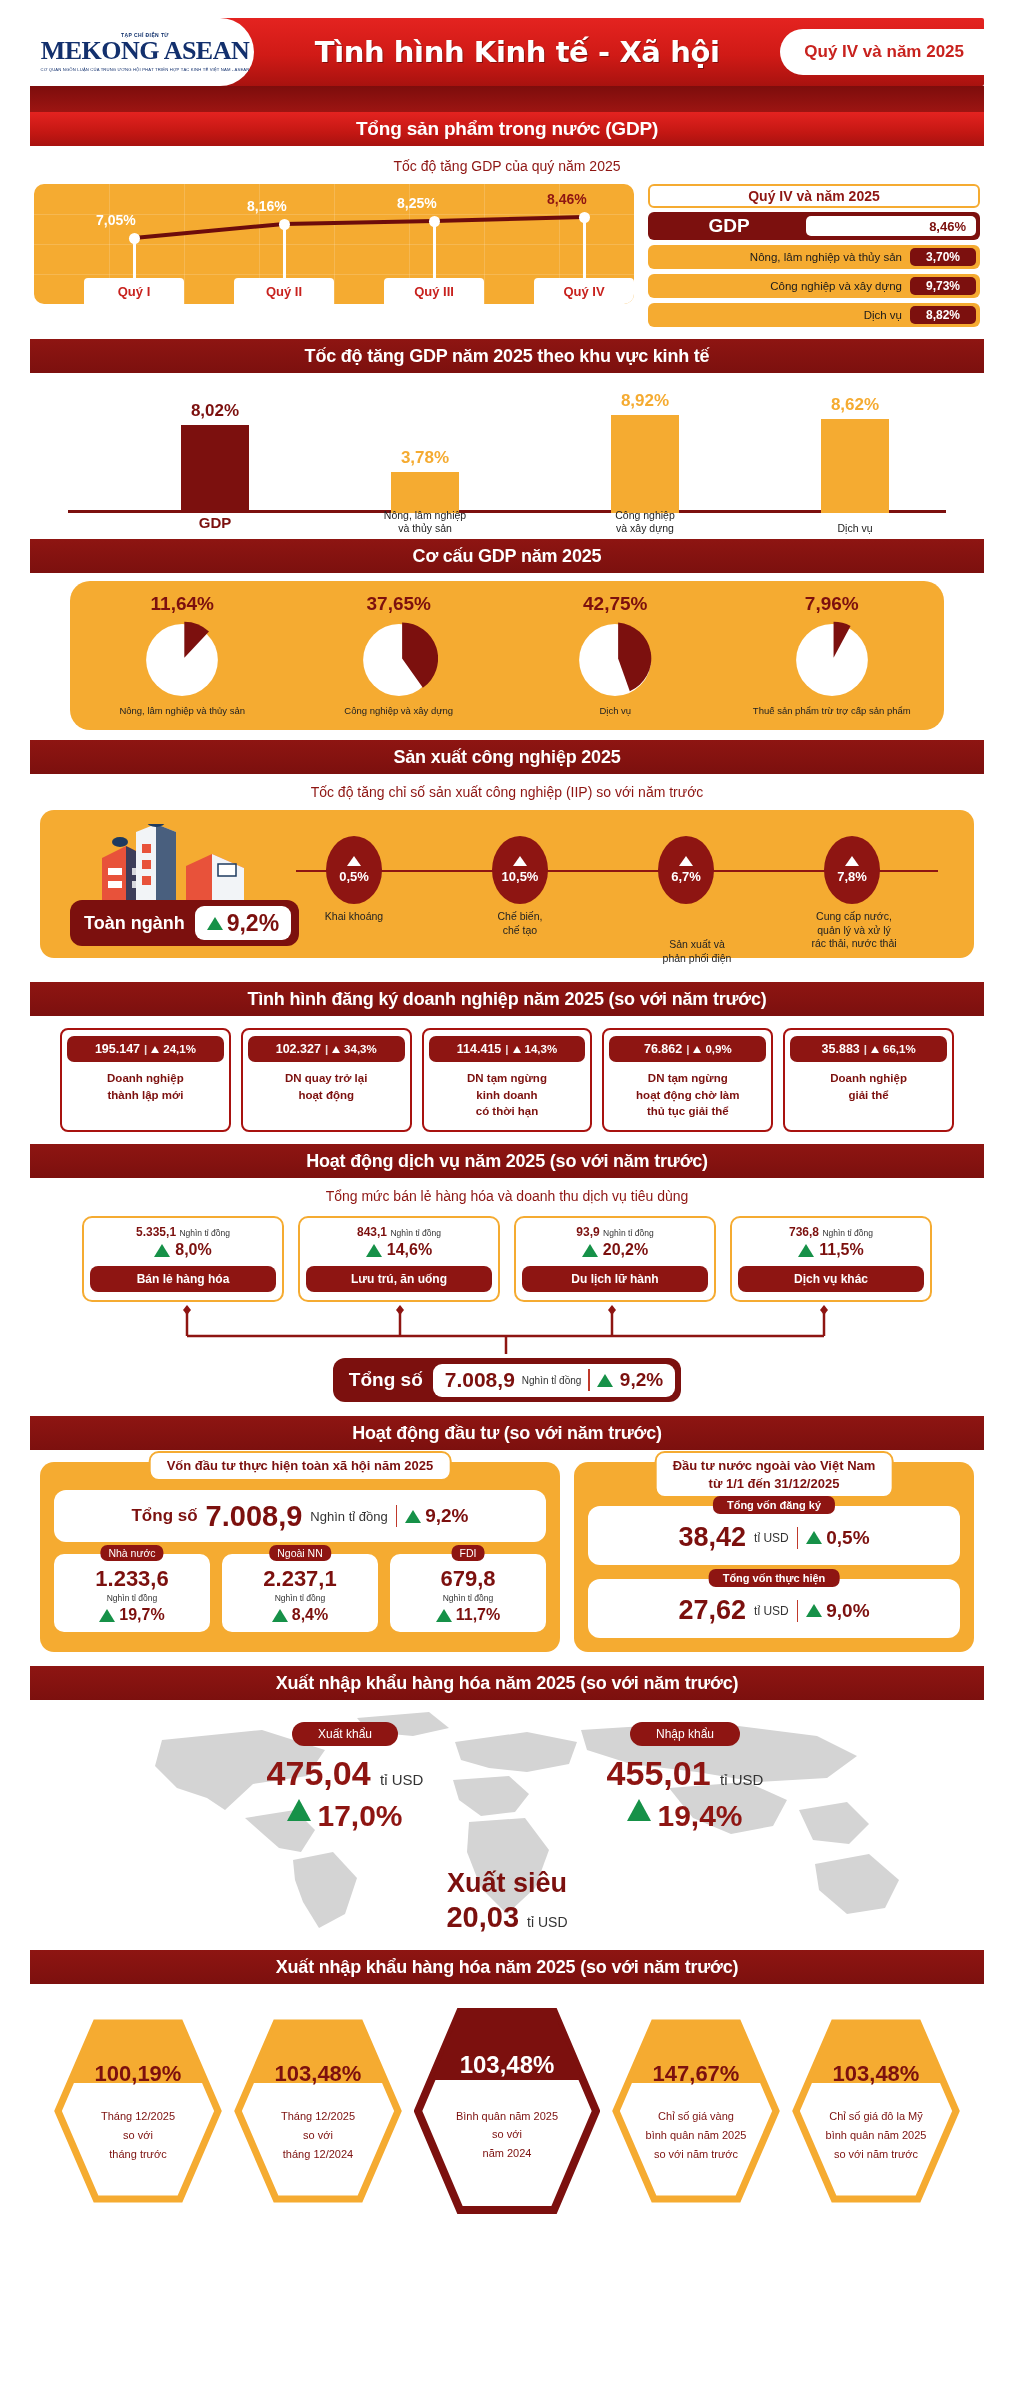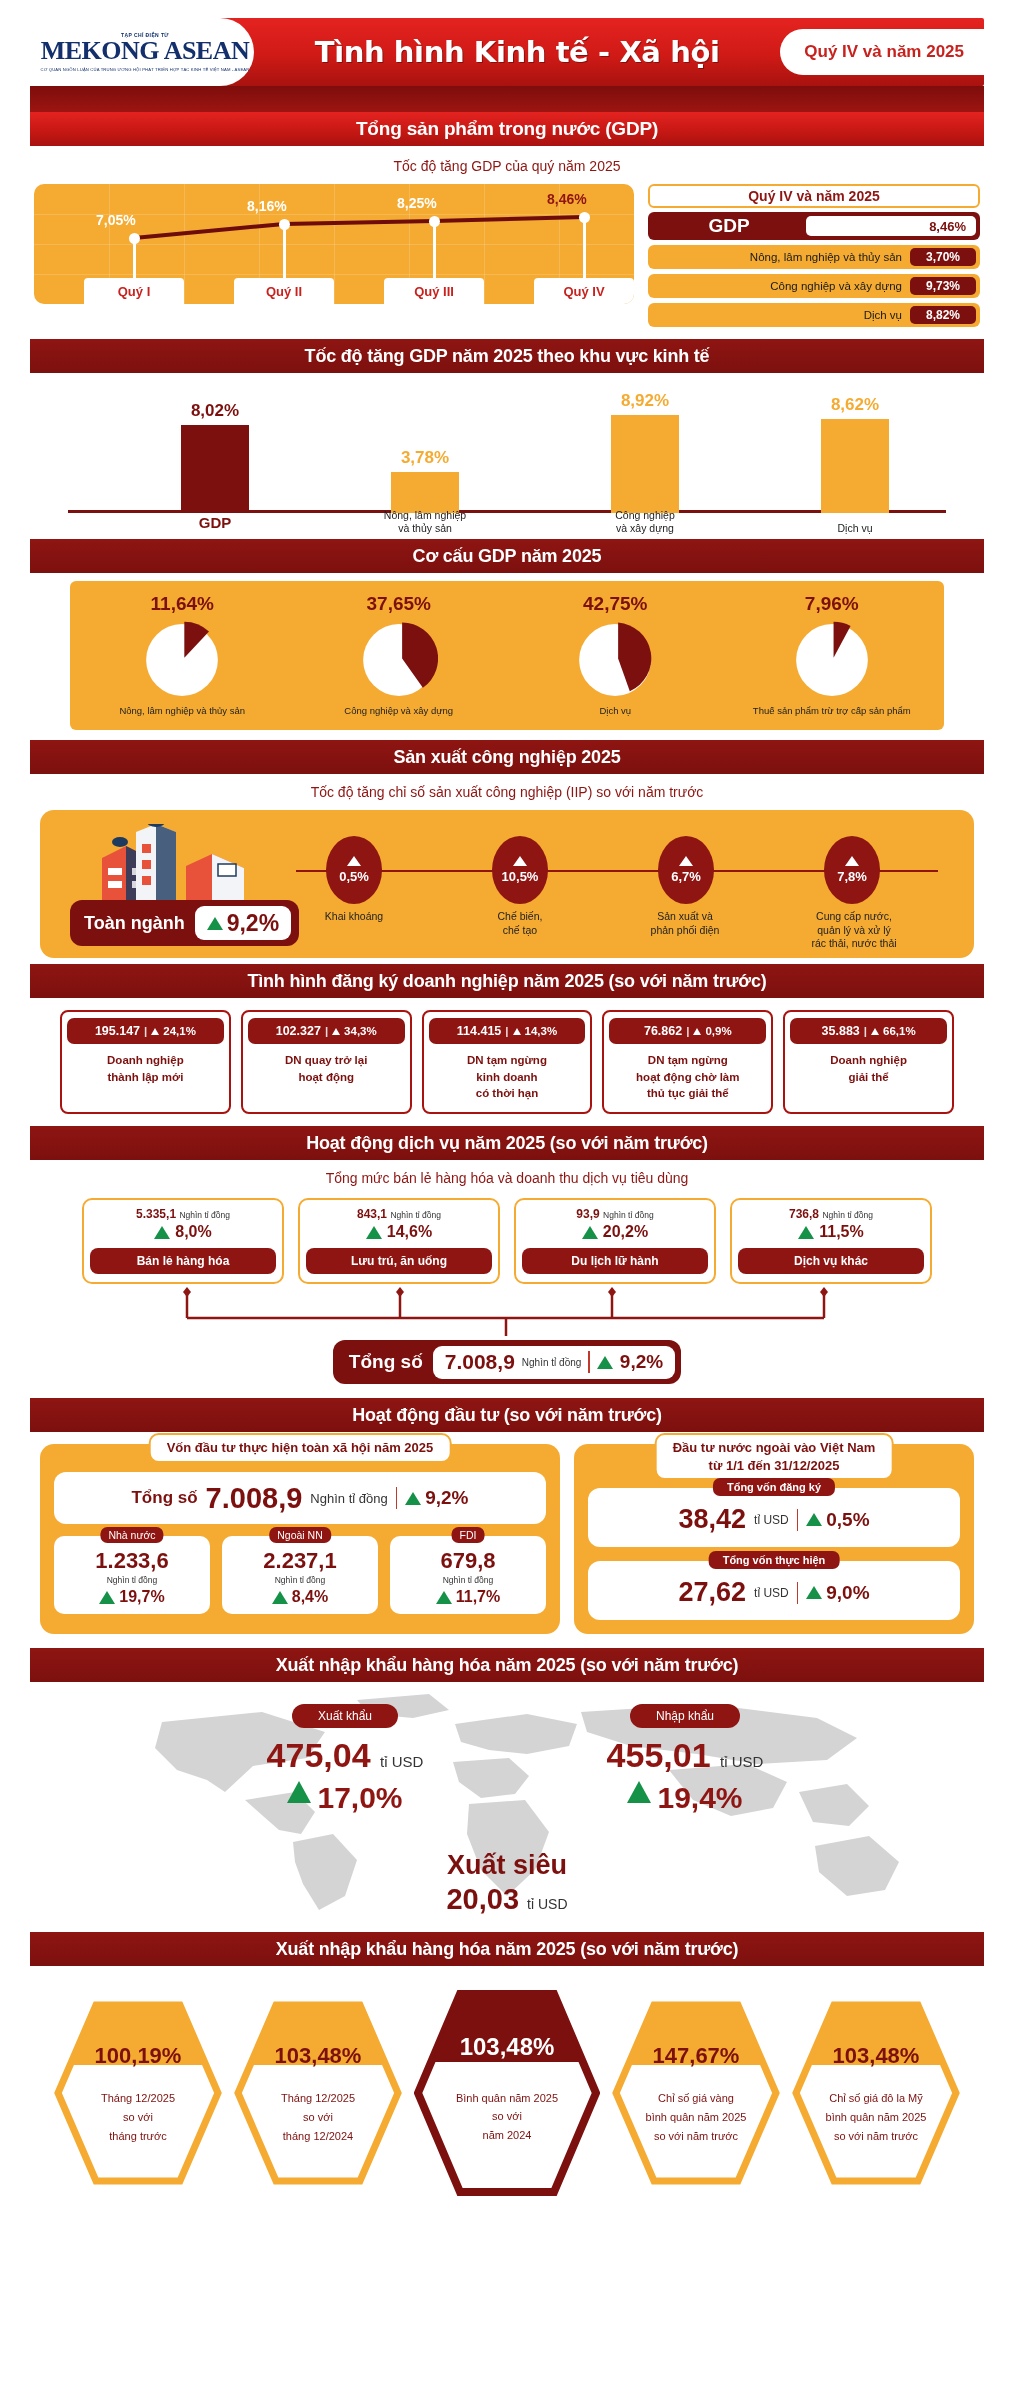--- a/index.html
+++ b/index.html
@@ -105,21 +105,21 @@
   .barchart { position:relative; margin:14px 50px 0 50px; height:148px; }
   .bar-col { position:absolute; bottom:22px; text-align:center; }
   .bar-val { font-size:17px; font-weight:700; margin-bottom:4px; }
   .bar-rect { margin:0 auto; }
   .bar-axis { position:absolute; left:18px; right:18px; bottom:22px; height:3px; background:#7c100e; }
   .bar-cat { position:absolute; bottom:0; text-align:center; font-size:10.5px; color:#222; line-height:1.25; }
   .bar-cat.gdp { color:#7c100e; font-size:15px; font-weight:700; }
 
   
   .pies {
-    margin:8px 70px 0 70px; background:#f5ab31; border-radius:6px;
+    margin:8px 70px 0 70px; background:#f5ab31; border-radius:20px;
     padding:12px 4px 14px; display:flex;
   }
   .pie-cell { flex:1; text-align:center; }
   .pie-val { color:#7c100e; font-size:19px; font-weight:700; margin-bottom:6px; }
   .pie-svg { display:block; margin:0 auto; }
   .pie-cap { font-size:9.5px; color:#222; margin-top:6px; }
 
   
   .iip {
     margin:10px 40px 0 40px; background:#f5ab31; border-radius:14px;
@@ -461,33 +461,33 @@
       <div class="tri"></div>
       <div class="pv">6,7%</div>
     </div>
     <div class="iip-dot" style="left:784px;">
       <div class="tri"></div>
       <div class="pv">7,8%</div>
     </div>
 
     <div class="iip-cap" style="left:262px; width:104px;">Khai khoáng</div>
     <div class="iip-cap" style="left:428px; width:104px;">Chế biến,<br>chế tạo</div>
-    <div class="iip-cap" style="left:588px; width:114px;">Sản xuất và<br>phản phối điện</div>
+    <div class="iip-cap" style="left:600px; width:114px;margin-top:28px;">Sản xuất và<br>phản phối điện</div>
     <div class="iip-cap" style="left:750px; width:128px;">Cung cấp nước,<br>quản lý và xử lý<br>rác thải, nước thải</div>
 
     <div class="iip-total">
       <div class="lbl">Toàn ngành</div>
       <div class="box">
         <div class="tri-green"></div>
         <span>9,2%</span>
       </div>
     </div>
   </div>
 
-  <div class="band dark" style="margin-top:6px">Tình hình đăng ký doanh nghiệp năm 2025 (so với năm trước)</div>
+  <div class="band dark" style="margin-top:24px">Tình hình đăng ký doanh nghiệp năm 2025 (so với năm trước)</div>
   <div class="ent">
     <div class="ent-card">
       <div class="ent-pill">
         <span class="num">195.147</span>
         <span class="sep">|</span>
         <span class="tri"></span>
         <span>24,1%</span>
       </div>
       <div class="ent-cap">Doanh nghiệp<br>thành lập mới</div>
     </div>

